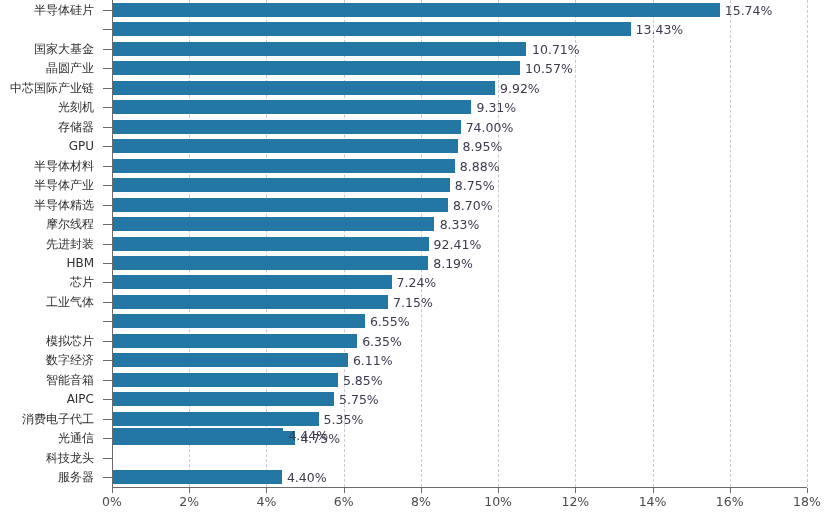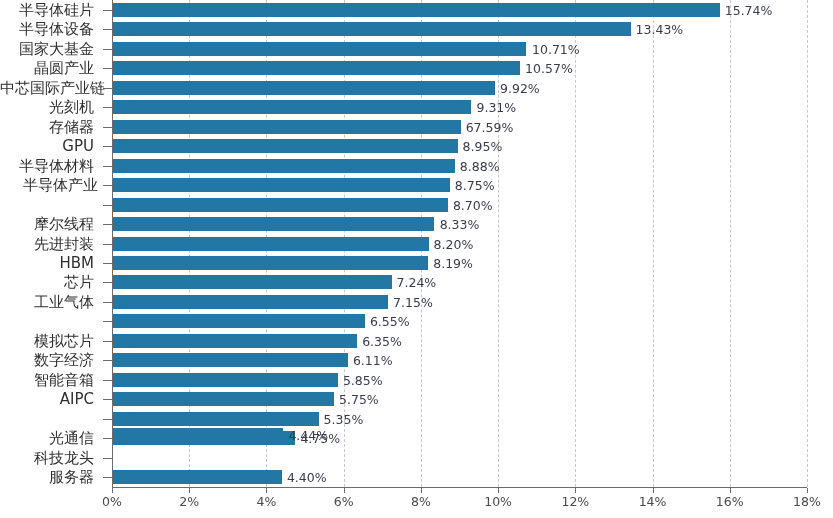--- a/index.html
+++ b/index.html
@@ -80,21 +80,21 @@
     color: #3b3b4f;
     white-space: nowrap;
     padding-left: 5px;
   }
 
   
   .cat-label {
     position: absolute;
     right: 833px;
     text-align: right;
-    font-size: 15px;
+    font-size: 12px;
     color: #2f2f2f;
     white-space: nowrap;
     transform: translateY(-50%);
   }
   #cat-labels {
     position: absolute;
     left: 0;
     top: 0;
     width: 102px;
     height: 487px;
@@ -169,21 +169,21 @@
         <div class="bar-row" style="top: 80.66px; width: 695px;">
           <div class="bar" style="width: 383.022px; background: rgb(35, 119, 164);"></div>
           <div class="bar-value" style="left: 383.022px;">9.92%</div>
         </div>
         <div class="bar-row" style="top: 100.14px; width: 695px;">
           <div class="bar" style="width: 359.469px; background: rgb(35, 119, 164);"></div>
           <div class="bar-value" style="left: 359.469px;">9.31%</div>
         </div>
         <div class="bar-row" style="top: 119.62px; width: 695px;">
           <div class="bar" style="width: 348.658px; background: rgb(35, 119, 164);"></div>
-          <div class="bar-value" style="left: 348.658px;">67.59%</div>
+          <div class="bar-value" style="left: 348.658px;">74.00%</div>
         </div>
         <div class="bar-row" style="top: 139.1px; width: 695px;">
           <div class="bar" style="width: 345.569px; background: rgb(35, 119, 164);"></div>
           <div class="bar-value" style="left: 345.569px;">8.95%</div>
         </div>
         <div class="bar-row" style="top: 158.58px; width: 695px;">
           <div class="bar" style="width: 342.867px; background: rgb(35, 119, 164);"></div>
           <div class="bar-value" style="left: 342.867px;">8.88%</div>
         </div>
         <div class="bar-row" style="top: 178.06px; width: 695px;">
@@ -193,21 +193,21 @@
         <div class="bar-row" style="top: 197.54px; width: 695px;">
           <div class="bar" style="width: 335.917px; background: rgb(35, 119, 164);"></div>
           <div class="bar-value" style="left: 335.917px;">8.70%</div>
         </div>
         <div class="bar-row" style="top: 217.02px; width: 695px;">
           <div class="bar" style="width: 321.631px; background: rgb(35, 119, 164);"></div>
           <div class="bar-value" style="left: 321.631px; padding-left: 6px;">8.33%</div>
         </div>
         <div class="bar-row" style="top: 236.5px; width: 695px;">
           <div class="bar" style="width: 316.611px; background: rgb(35, 119, 164);"></div>
-          <div class="bar-value" style="left: 316.611px;">8.20%</div>
+          <div class="bar-value" style="left: 316.611px;">92.41%</div>
         </div>
         <div class="bar-row" style="top: 255.98px; width: 695px;">
           <div class="bar" style="width: 316.225px; background: rgb(35, 119, 164);"></div>
           <div class="bar-value" style="left: 316.225px;">8.19%</div>
         </div>
         <div class="bar-row" style="top: 275.46px; width: 695px;">
           <div class="bar" style="width: 279.544px; background: rgb(35, 119, 164);"></div>
           <div class="bar-value" style="left: 279.544px;">7.24%</div>
         </div>
         <div class="bar-row" style="top: 294.94px; width: 695px;">
@@ -251,38 +251,39 @@
           <div class="bar-value" style="left: 169.889px;">4.40%</div>
         </div>
       </div>
   </div>
 
   <div id="y-axis-line"></div>
   <div id="x-axis-line"></div>
 
   <div id="cat-labels">
       <div class="cat-label" style="top: 9.74px; padding-right: 8px; box-sizing: border-box;">半导体硅片</div>
-      <div class="cat-label" style="top: 29.22px; padding-right: 8px; box-sizing: border-box;">半导体设备</div>
       <div class="cat-label" style="top: 48.7px; padding-right: 8px; box-sizing: border-box;">国家大基金</div>
       <div class="cat-label" style="top: 68.18px; padding-right: 8px; box-sizing: border-box;">晶圆产业</div>
       <div class="cat-label" style="top: 87.66px; padding-right: 8px; box-sizing: border-box;">中芯国际产业链</div>
       <div class="cat-label" style="top: 107.14px; padding-right: 8px; box-sizing: border-box;">光刻机</div>
       <div class="cat-label" style="top: 126.62px; padding-right: 8px; box-sizing: border-box;">存储器</div>
       <div class="cat-label" style="top: 146.1px; padding-right: 8px; box-sizing: border-box;">GPU</div>
       <div class="cat-label" style="top: 165.58px; padding-right: 8px; box-sizing: border-box;">半导体材料</div>
       <div class="cat-label" style="top: 185.06px; padding-right: 8px; box-sizing: border-box; padding-left: 23px;">半导体产业</div>
+      <div class="cat-label" style="top: 204.54px; padding-right: 8px; box-sizing: border-box;">半导体精选</div>
       <div class="cat-label" style="top: 224.02px; padding-right: 8px; box-sizing: border-box;">摩尔线程</div>
       <div class="cat-label" style="top: 243.5px; padding-right: 8px; box-sizing: border-box;">先进封装</div>
       <div class="cat-label" style="top: 262.98px; padding-right: 8px; box-sizing: border-box;">HBM</div>
       <div class="cat-label" style="top: 282.46px; padding-right: 8px; box-sizing: border-box;">芯片</div>
       <div class="cat-label" style="top: 301.94px; padding-right: 8px; box-sizing: border-box;">工业气体</div>
       <div class="cat-label" style="top: 340.9px; padding-right: 8px; box-sizing: border-box;">模拟芯片</div>
       <div class="cat-label" style="top: 360.38px; padding-right: 8px; box-sizing: border-box;">数字经济</div>
       <div class="cat-label" style="top: 379.86px; padding-right: 8px; box-sizing: border-box;">智能音箱</div>
       <div class="cat-label" style="top: 399.34px; padding-right: 8px; box-sizing: border-box;">AIPC</div>
+      <div class="cat-label" style="top: 418.82px; padding-right: 8px; box-sizing: border-box;">消费电子代工</div>
       <div class="cat-label" style="top: 438.3px; padding-right: 8px; box-sizing: border-box;">光通信</div>
       <div class="cat-label" style="top: 457.78px; padding-right: 8px; box-sizing: border-box;">科技龙头</div>
       <div class="cat-label" style="top: 477.26px; padding-right: 8px; box-sizing: border-box;">服务器</div>
     </div>
   <div id="y-ticks">
       <div class="y-tick" style="top: 9.74px;"></div>
       <div class="y-tick" style="top: 29.22px;"></div>
       <div class="y-tick" style="top: 48.7px;"></div>
       <div class="y-tick" style="top: 68.18px;"></div>
       <div class="y-tick" style="top: 87.66px;"></div>

